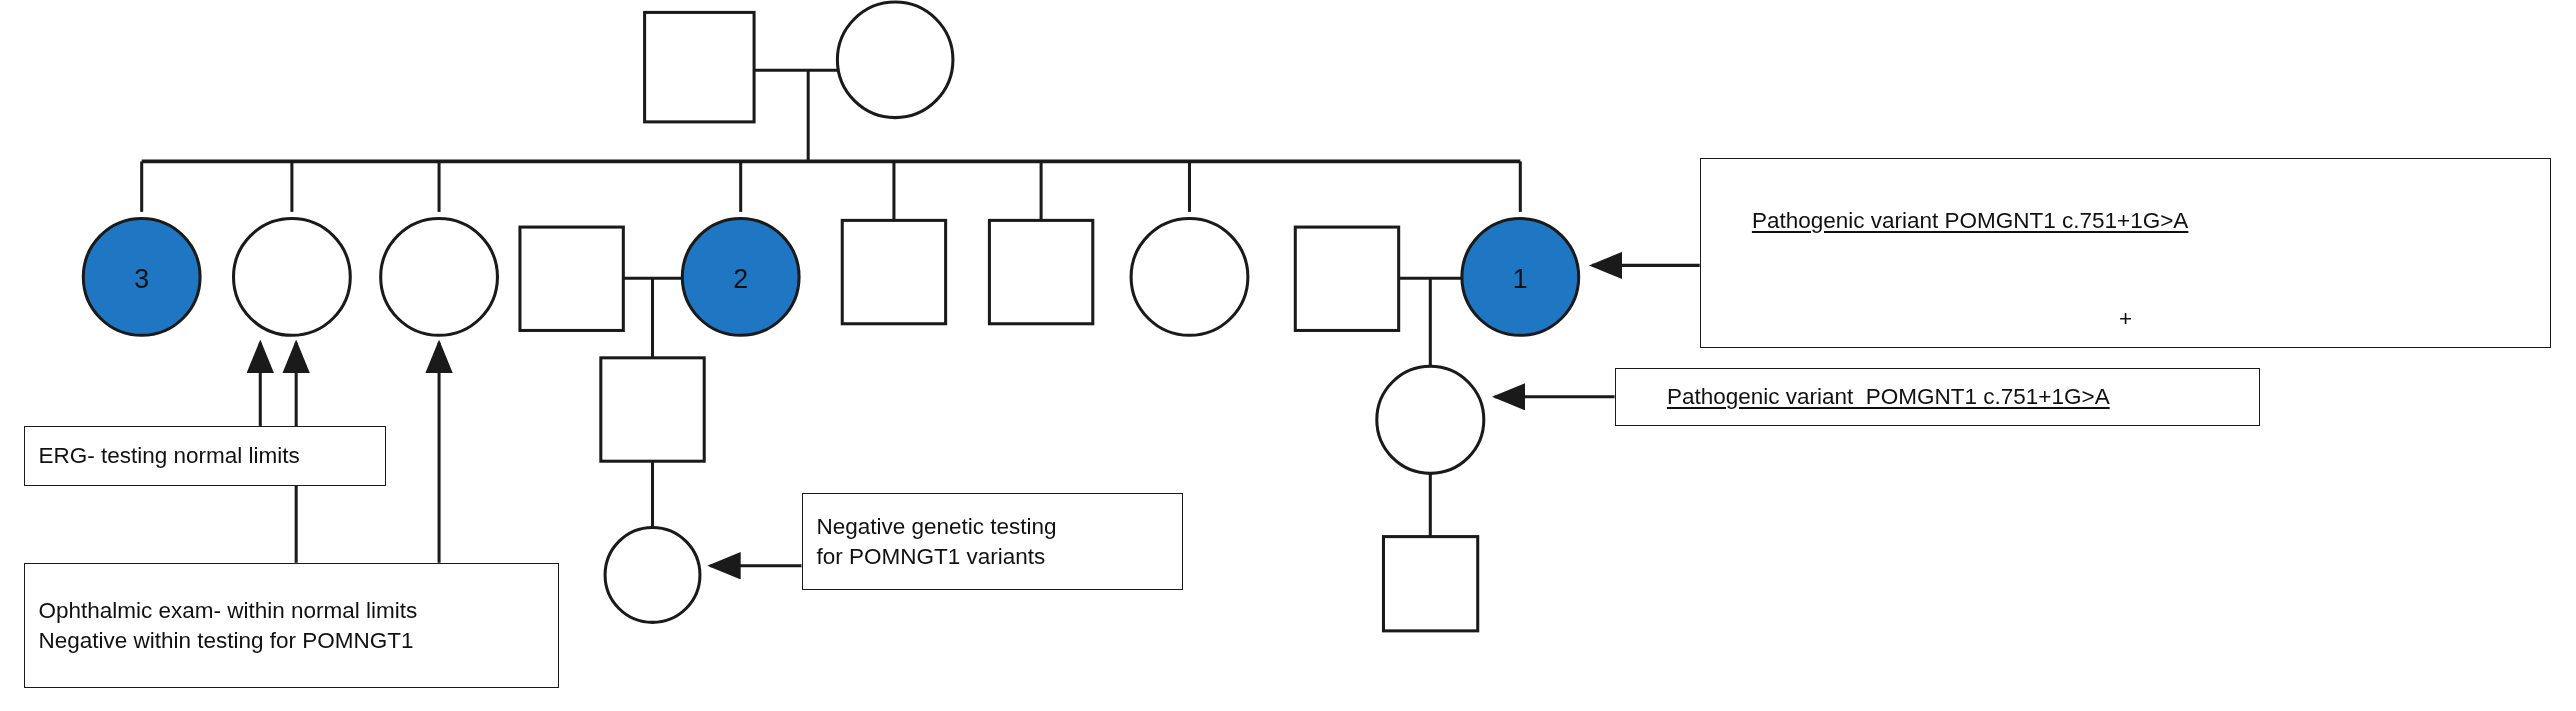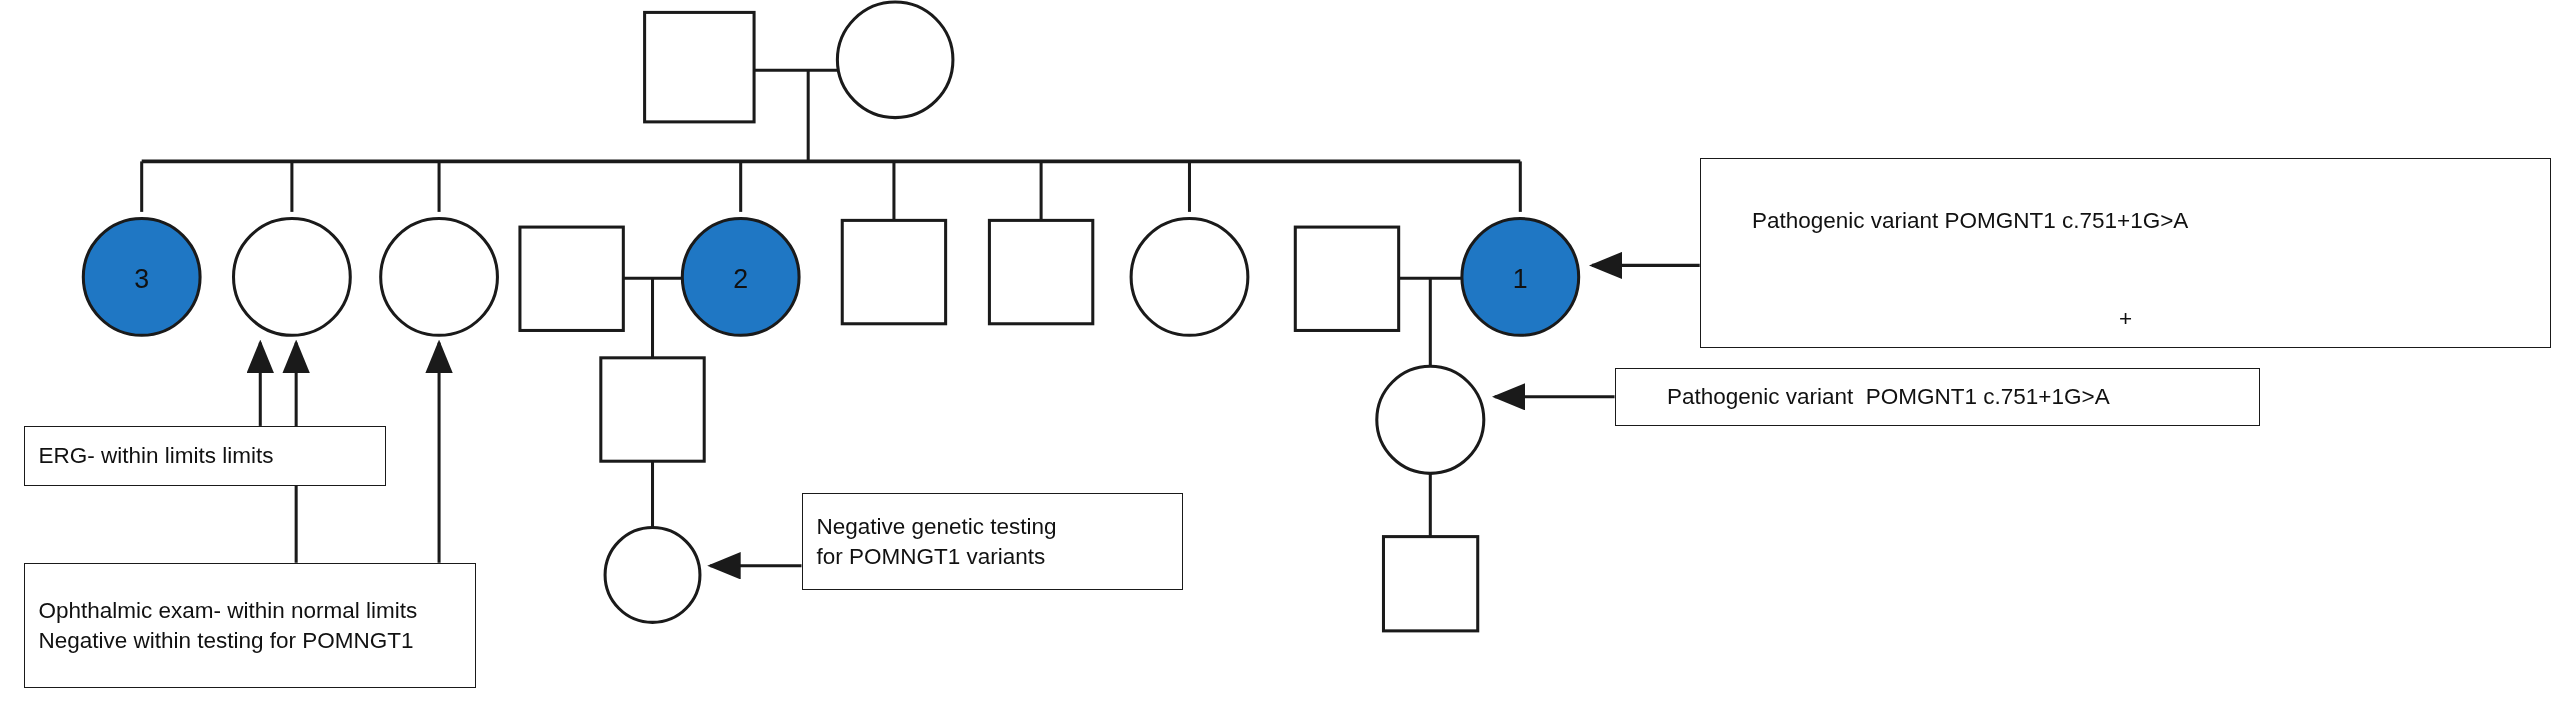--- a/index.html
+++ b/index.html
@@ -33,21 +33,21 @@
     display:flex;
     flex-direction:column;
     justify-content:center;
   }
   .annline{
     font-size:22.5px;
     line-height:1.33;
     white-space:pre;
     padding:0 0 0 0;
   }
-  .ul{ text-underline-offset:3px; }
+  .ul{ text-decoration:underline; text-underline-offset:3px; }
   .ctr{ text-align:center; }
   .pad-l{ padding-left:13.4px; }
 </style>
 </head>
 <body>
 
 <div id="pedigree-root">
 
   <svg id="pedigree-svg" viewBox="0 0 4236 1170">
     <defs>
@@ -131,24 +131,24 @@
 
       <line class="sym-line" x1="1318" y1="930" x2="1168" y2="930" stroke-width="5" marker-end="url(#arrowhead)"></line>
 
       <line class="sym-line" x1="2795" y1="436" x2="2618" y2="436" stroke-width="5" marker-end="url(#arrowhead)"></line>
 
       <line class="sym-line" x1="2655" y1="652" x2="2458" y2="652" stroke-width="5" marker-end="url(#arrowhead)"></line>
     </g>
   </svg>
 
   <div class="annbox" style="left:24px; top:426px; width:362px; height:60px;">
-    <div class="annline pad-l">ERG- within limits limits</div>
+    <div class="annline pad-l">ERG- testing normal limits</div>
   </div>
 
-  <div class="annbox" style="left:24px; top:563px; width:452px; height:125px;">
+  <div class="annbox" style="left:24px; top:563px; width:535px; height:125px;">
     <div class="annline pad-l">Ophthalmic exam- within normal limits</div>
     <div class="annline pad-l">Negative within testing for POMNGT1</div>
   </div>
 
   <div class="annbox" style="left:802px; top:493px; width:381px; height:97px;">
     <div class="annline pad-l">Negative genetic testing</div>
     <div class="annline pad-l">for POMNGT1 variants</div>
   </div>
 
   <div class="annbox" style="left:1700px; top:158px; width:851px; height:190px; justify-content:space-between; padding:17px 0 13.4px 0;">

